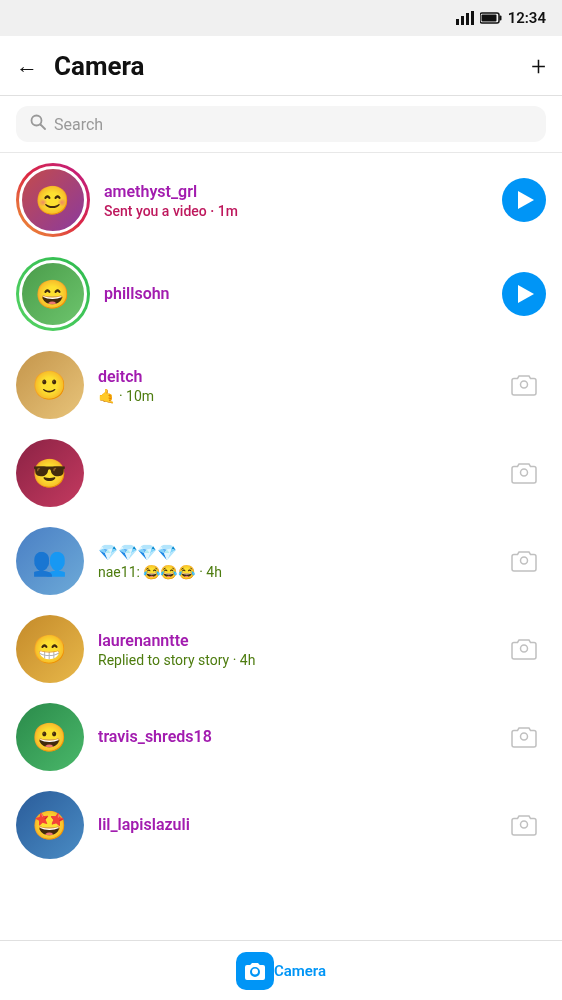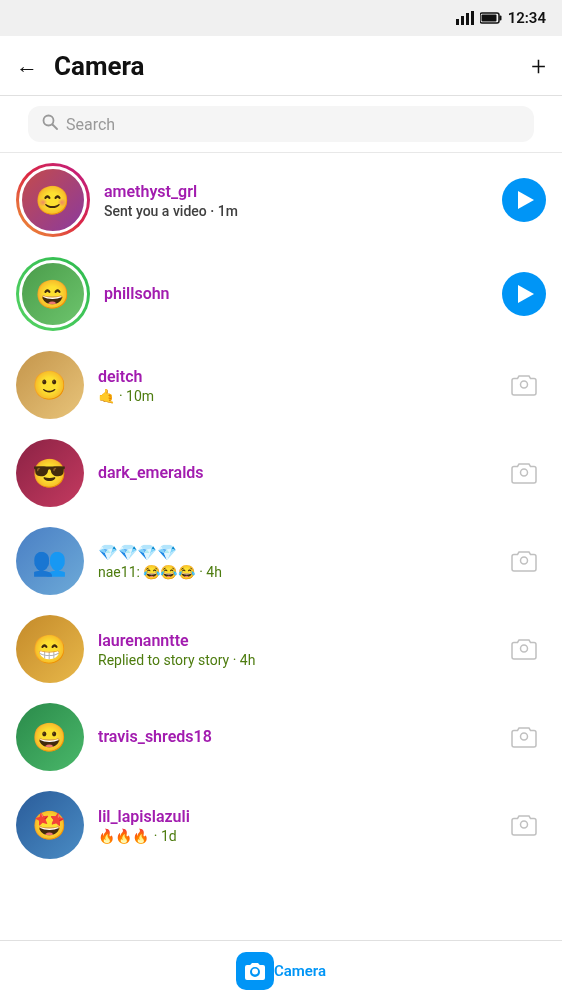--- a/index.html
+++ b/index.html
@@ -61,21 +61,21 @@
     .plus-btn {
       font-size: 26px;
       font-weight: 300;
       color: #111;
       cursor: pointer;
       line-height: 1;
     }
 
     
     .search-bar {
-      padding: 10px 28px;
+      padding: 10px 16px;
       border-bottom: 1px solid #e8e8e8;
     }
     .search-input-wrapper {
       display: flex;
       align-items: center;
       gap: 8px;
       background: #f5f5f5;
       border-radius: 12px;
       padding: 8px 14px;
     }
@@ -144,21 +144,21 @@
       margin-bottom: 2px;
     }
     .conv-preview {
       font-size: 14px;
       color: #4d7c0f;
       white-space: nowrap;
       overflow: hidden;
       text-overflow: ellipsis;
     }
     .conv-preview.unread {
-      color: #404040;
+      color: #be185d;
       font-weight: 500;
     }
 
     
     .conv-action {
       flex-shrink: 0;
       width: 44px;
       height: 44px;
       display: flex;
       align-items: center;
@@ -298,21 +298,20 @@
           <path d="M13 14a3.5 3.5 0 1 0 0-7 3.5 3.5 0 0 0 0 7z" stroke="#c0c0c0" stroke-width="1.5" fill="none"></path>
           <path d="M23 4.5h-3.5L18 2H8L6.5 4.5H3a2 2 0 0 0-2 2V19a2 2 0 0 0 2 2h20a2 2 0 0 0 2-2V6.5a2 2 0 0 0-2-2z" stroke="#c0c0c0" stroke-width="1.5" fill="none"></path>
         </svg>
       </div>
     </div>
     <div class="conv-item">
       <div class="avatar-wrap">
         <div class="avatar-circle av-dark" style="font-size: 28px;">😎</div>
       </div>
       <div class="conv-info">
-        <div class="conv-name">dark_emeralds</div>
       </div>
       <div class="conv-action">
         <svg width="26" height="22" viewBox="0 0 26 22" fill="none">
           <path d="M13 14a3.5 3.5 0 1 0 0-7 3.5 3.5 0 0 0 0 7z" stroke="#c0c0c0" stroke-width="1.5" fill="none"></path>
           <path d="M23 4.5h-3.5L18 2H8L6.5 4.5H3a2 2 0 0 0-2 2V19a2 2 0 0 0 2 2h20a2 2 0 0 0 2-2V6.5a2 2 0 0 0-2-2z" stroke="#c0c0c0" stroke-width="1.5" fill="none"></path>
         </svg>
       </div>
     </div>
     <div class="conv-item">
       <div class="avatar-wrap">
@@ -357,21 +356,20 @@
           <path d="M23 4.5h-3.5L18 2H8L6.5 4.5H3a2 2 0 0 0-2 2V19a2 2 0 0 0 2 2h20a2 2 0 0 0 2-2V6.5a2 2 0 0 0-2-2z" stroke="#c0c0c0" stroke-width="1.5" fill="none"></path>
         </svg>
       </div>
     </div>
     <div class="conv-item">
       <div class="avatar-wrap">
         <div class="avatar-circle av-lil" style="font-size: 28px;">🤩</div>
       </div>
       <div class="conv-info">
         <div class="conv-name">lil_lapislazuli</div>
-        <div class="conv-preview">🔥🔥🔥 · 1d</div>
       </div>
       <div class="conv-action">
         <svg width="26" height="22" viewBox="0 0 26 22" fill="none">
           <path d="M13 14a3.5 3.5 0 1 0 0-7 3.5 3.5 0 0 0 0 7z" stroke="#c0c0c0" stroke-width="1.5" fill="none"></path>
           <path d="M23 4.5h-3.5L18 2H8L6.5 4.5H3a2 2 0 0 0-2 2V19a2 2 0 0 0 2 2h20a2 2 0 0 0 2-2V6.5a2 2 0 0 0-2-2z" stroke="#c0c0c0" stroke-width="1.5" fill="none"></path>
         </svg>
       </div>
     </div>
   </div>
 

